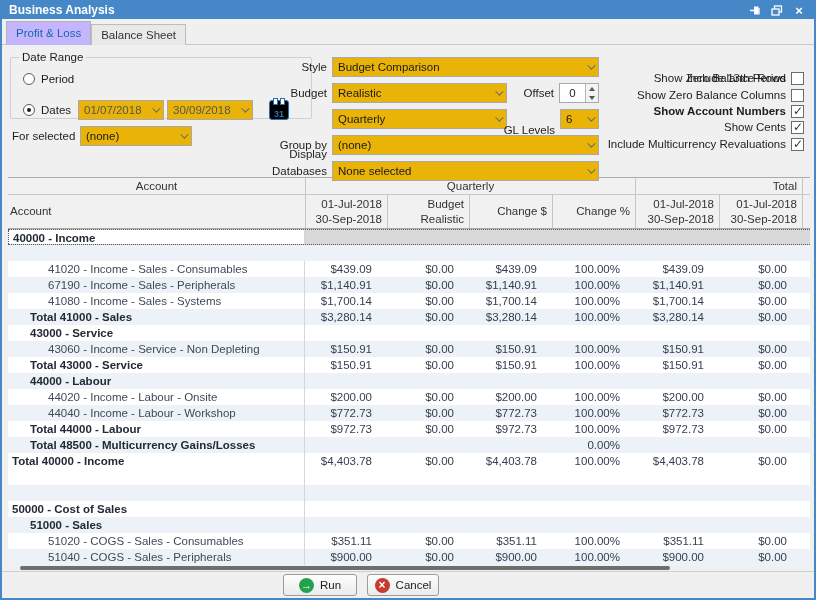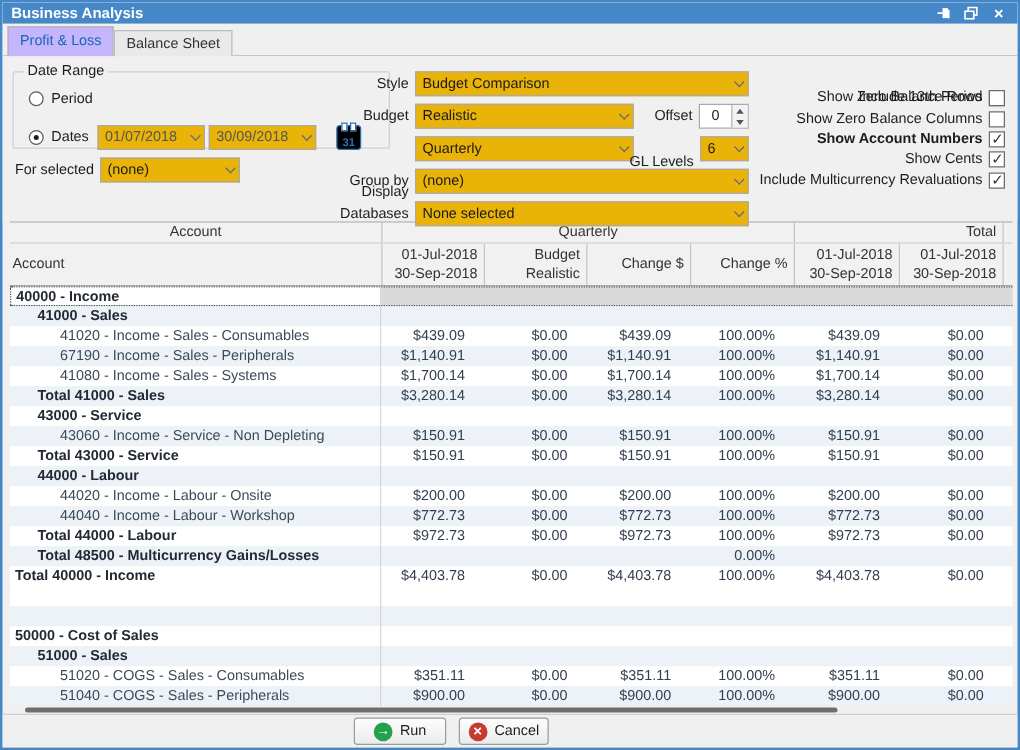--- a/index.html
+++ b/index.html
@@ -261,21 +261,20 @@
     <div class="cell acc">40000 - Income</div>
     <div class="cell val"></div>
     <div class="cell val"></div>
     <div class="cell val"></div>
     <div class="cell val"></div>
     <div class="cell val"></div>
     <div class="cell val"></div>
     <div class="cell sliver"></div>
   </div>
         <div class="trow level-1 shade-pale bold">
-    <div class="cell acc">41000 - Sales</div>
     <div class="cell val"></div>
     <div class="cell val"></div>
     <div class="cell val"></div>
     <div class="cell val"></div>
     <div class="cell val"></div>
     <div class="cell val"></div>
     <div class="cell sliver"></div>
   </div>
         <div class="trow level-2 shade-white">
     <div class="cell acc">41020 - Income - Sales - Consumables</div>

